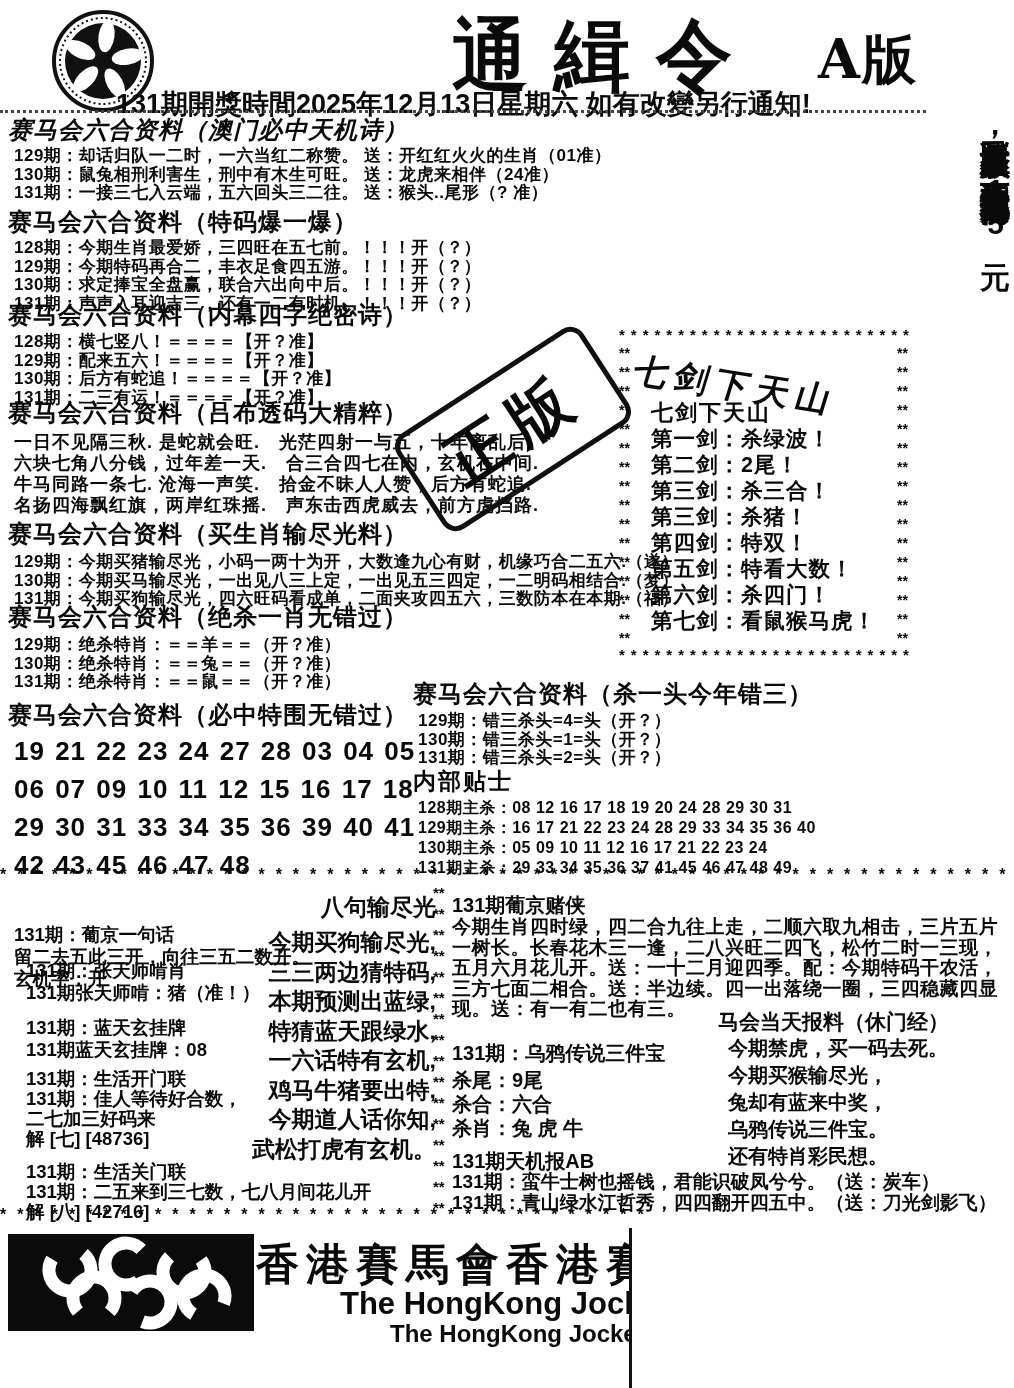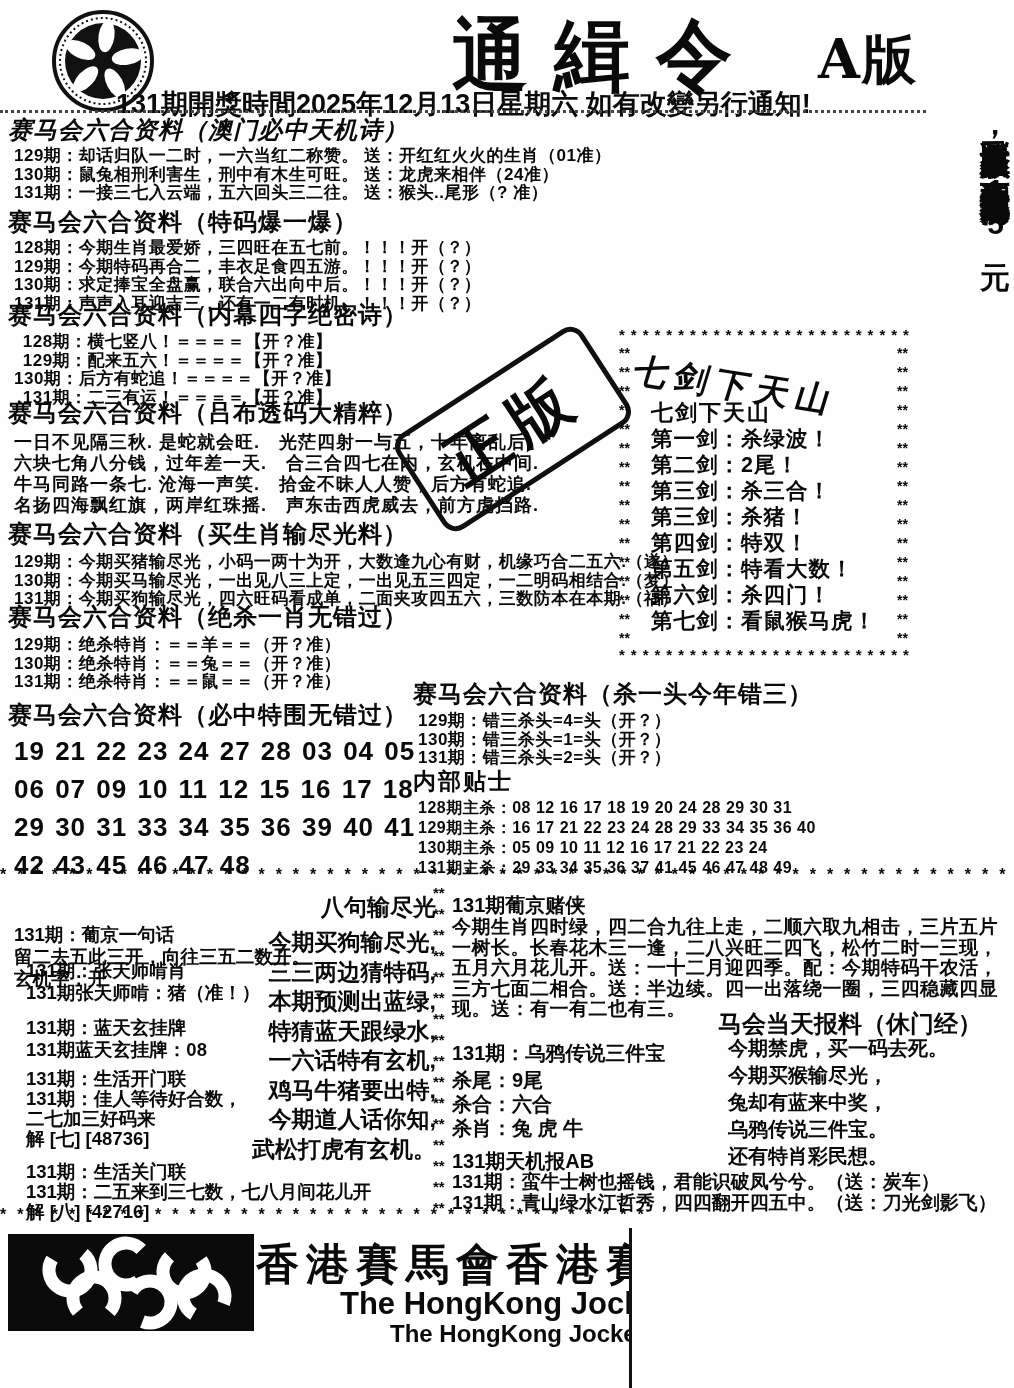--- a/index.html
+++ b/index.html
@@ -37,21 +37,21 @@
   
   .sep-row{white-space:nowrap;overflow:hidden;font-size:16px;letter-spacing:11px;height:22px;}
   .vstrip{width:15px;overflow:hidden;word-break:break-all;font-size:15px;line-height:21px;}
   
   .bl-block .item{font-size:18.5px;line-height:22px;white-space:nowrap;}
   .bl-tight .item{font-size:18.5px;line-height:20px;white-space:nowrap;}
   .verse-title{font-size:23px;white-space:nowrap;text-align:right;}
   .verse .item{font-size:23px;line-height:29.5px;white-space:nowrap;text-align:right;}
   .pj-title{font-size:20px;white-space:nowrap;}
   .pj .item{font-size:19px;line-height:20.5px;white-space:nowrap;letter-spacing:0.5px;}
-  .horse-title{font-size:24px;white-space:nowrap;}
+  .horse-title{font-size:21px;white-space:nowrap;}
   .horse .item{font-size:20px;line-height:27px;white-space:nowrap;}
   .crow-title{font-size:20px;white-space:nowrap;}
   .crow .item{font-size:20px;line-height:24px;white-space:nowrap;}
   .tj-title{font-size:20px;white-space:nowrap;}
   .tj .item{font-size:19px;line-height:21px;white-space:nowrap;}
   
   .f-cn{font-family:"DejaVu Serif","Liberation Serif",serif;font-size:43px;font-weight:900;
         letter-spacing:7px;white-space:nowrap;width:376px;overflow:hidden;}
   .f-en1{font-size:31px;font-weight:bold;white-space:nowrap;width:292px;overflow:hidden;}
   .f-en2{font-size:24px;font-weight:bold;white-space:nowrap;width:240px;overflow:hidden;}
@@ -93,21 +93,21 @@
 
   <div class="abs sec-title" style="left:8px;top:206px;">赛马会六合资料（特码爆一爆）</div>
   <div class="abs lines17" style="left:14px;top:239px;">
       <div class="item">128期：今期生肖最爱娇，三四旺在五七前。！！！开（？）</div>
       <div class="item">129期：今期特码再合二，丰衣足食四五游。！！！开（？）</div>
       <div class="item">130期：求定捧宝全盘赢，联合六出向中后。！！！开（？）</div>
       <div class="item">131期：声声入耳迎吉三，还有一二有时机。！！！开（？）</div>
     </div>
 
   <div class="abs sec-title" style="left:8px;top:299px;">赛马会六合资料（内幕四字绝密诗）</div>
-  <div class="abs lines17" style="left:14px;top:333px;text-align:center;">
+  <div class="abs lines17" style="left:14px;top:333px;">
       <div class="item">128期：横七竖八！＝＝＝＝【开？准】</div>
       <div class="item">129期：配来五六！＝＝＝＝【开？准】</div>
       <div class="item">130期：后方有蛇追！＝＝＝＝【开？准】</div>
       <div class="item">131期：二三有运！＝＝＝＝【开？准】</div>
     </div>
 
   <div class="abs sec-title" style="left:8px;top:397px;">赛马会六合资料（吕布透码大精粹）</div>
   <div class="abs poem" style="left:14px;top:432px;">
       <div class="item">一日不见隔三秋. 是蛇就会旺.　光茫四射一与五，十年离乱后.</div>
       <div class="item">六块七角八分钱，过年差一天.　合三合四七在内，玄机在中间.</div>

